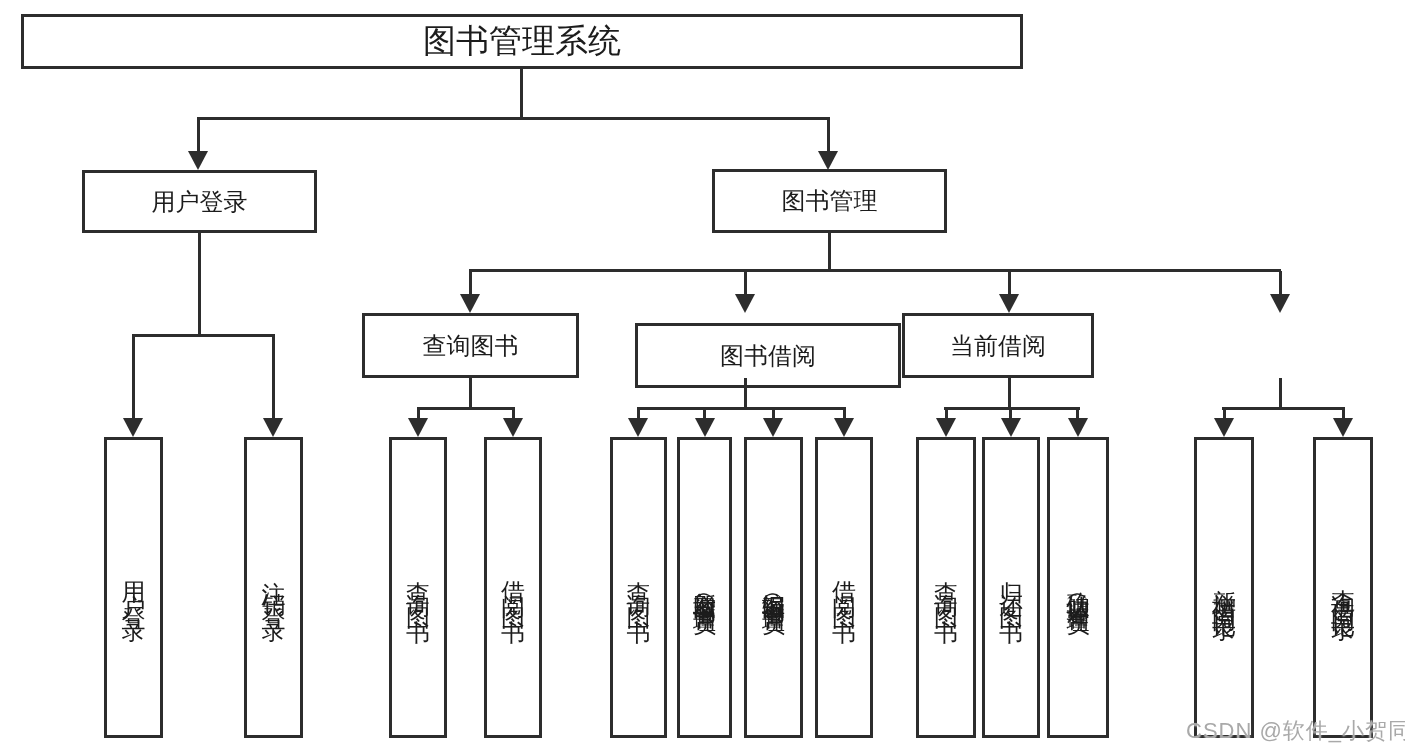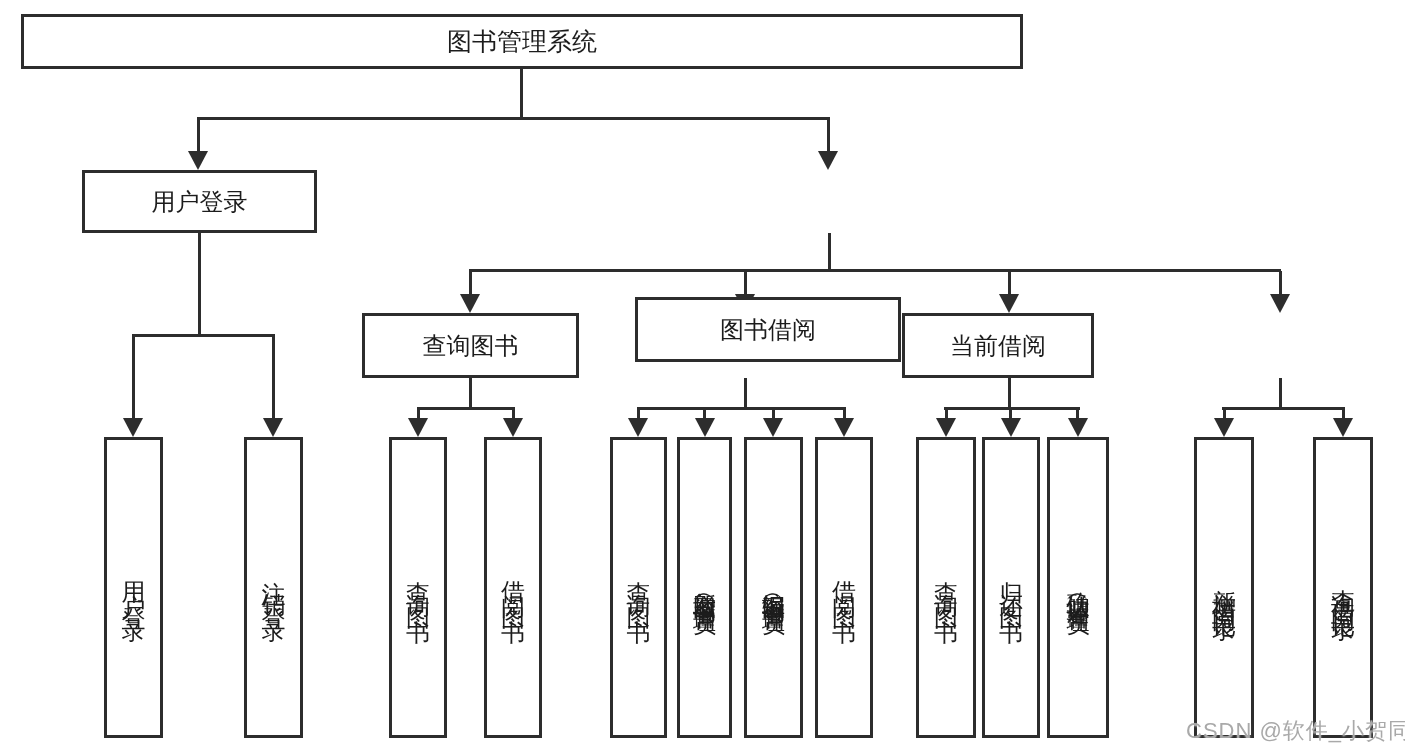--- a/index.html
+++ b/index.html
@@ -20,21 +20,21 @@
     position:absolute;
     border:3px solid var(--line);
     background:#fff;
     display:flex;
     align-items:center;
     justify-content:center;
     font-size:24px;
     color:var(--text);
     line-height:1;
   }
-  .box.root{font-size:25px;font-family:Liberation Serif, serif;}
+  .box.root{font-size:33px;font-family:Liberation Serif, serif;}
   .leaf{padding:6px 0;}
   .vtext{
     writing-mode:vertical-rl;
     text-orientation:mixed;
     font-size:24px;
     letter-spacing:13px;
     color:var(--text);
     white-space:nowrap;
   }
   .vtext.mid{letter-spacing:6px;}
@@ -66,41 +66,42 @@
   <div class="box root" style="left:21px;top:14px;width:1002px;height:55px">图书管理系统</div>
 
   <i class="vl" style="left:520px;top:68px;height:52px"></i>
   <i class="hl" style="left:197px;top:117px;width:633px"></i>
   <i class="vl" style="left:197px;top:119px;height:34px"></i>
   <i class="ar" style="left:188px;top:151px"></i>
   <i class="vl" style="left:827px;top:119px;height:34px"></i>
   <i class="ar" style="left:818px;top:151px"></i>
 
   <div class="box" style="left:82px;top:170px;width:235px;height:63px">用户登录</div>
+  <div class="box" style="left:712px;top:169px;width:235px;height:64px">图书管理</div>
 
   <i class="vl" style="left:198px;top:233px;height:104px"></i>
   <i class="hl" style="left:132px;top:334px;width:143px"></i>
   <i class="vl" style="left:132px;top:336px;height:83px"></i>
   <i class="ar" style="left:123px;top:418px"></i>
   <i class="vl" style="left:272px;top:336px;height:83px"></i>
   <i class="ar" style="left:263px;top:418px"></i>
 
   <i class="vl" style="left:828px;top:233px;height:39px"></i>
   <i class="hl" style="left:469px;top:269px;width:812px"></i>
   <i class="vl" style="left:469px;top:271px;height:24px"></i>
   <i class="ar" style="left:460px;top:294px"></i>
   <i class="vl" style="left:744px;top:271px;height:24px"></i>
   <i class="ar" style="left:735px;top:294px"></i>
   <i class="vl" style="left:1008px;top:271px;height:24px"></i>
   <i class="ar" style="left:999px;top:294px"></i>
   <i class="vl" style="left:1279px;top:271px;height:24px"></i>
   <i class="ar" style="left:1270px;top:294px"></i>
 
   <div class="box" style="left:362px;top:313px;width:217px;height:65px">查询图书</div>
-  <div class="box" style="left:635px;top:297px;width:266px;height:65px">图书借阅</div>
+  <div class="box" style="left:635px;top:323px;width:266px;height:65px">图书借阅</div>
   <div class="box" style="left:902px;top:313px;width:192px;height:65px">当前借阅</div>
 
   <i class="vl" style="left:469px;top:378px;height:32px"></i>
   <i class="vl" style="left:744px;top:378px;height:32px"></i>
   <i class="vl" style="left:1008px;top:378px;height:32px"></i>
   <i class="vl" style="left:1279px;top:378px;height:32px"></i>
 
   <i class="hl" style="left:417px;top:407px;width:98px"></i>
   <i class="hl" style="left:637px;top:407px;width:209px"></i>
   <i class="hl" style="left:944px;top:407px;width:136px"></i>

